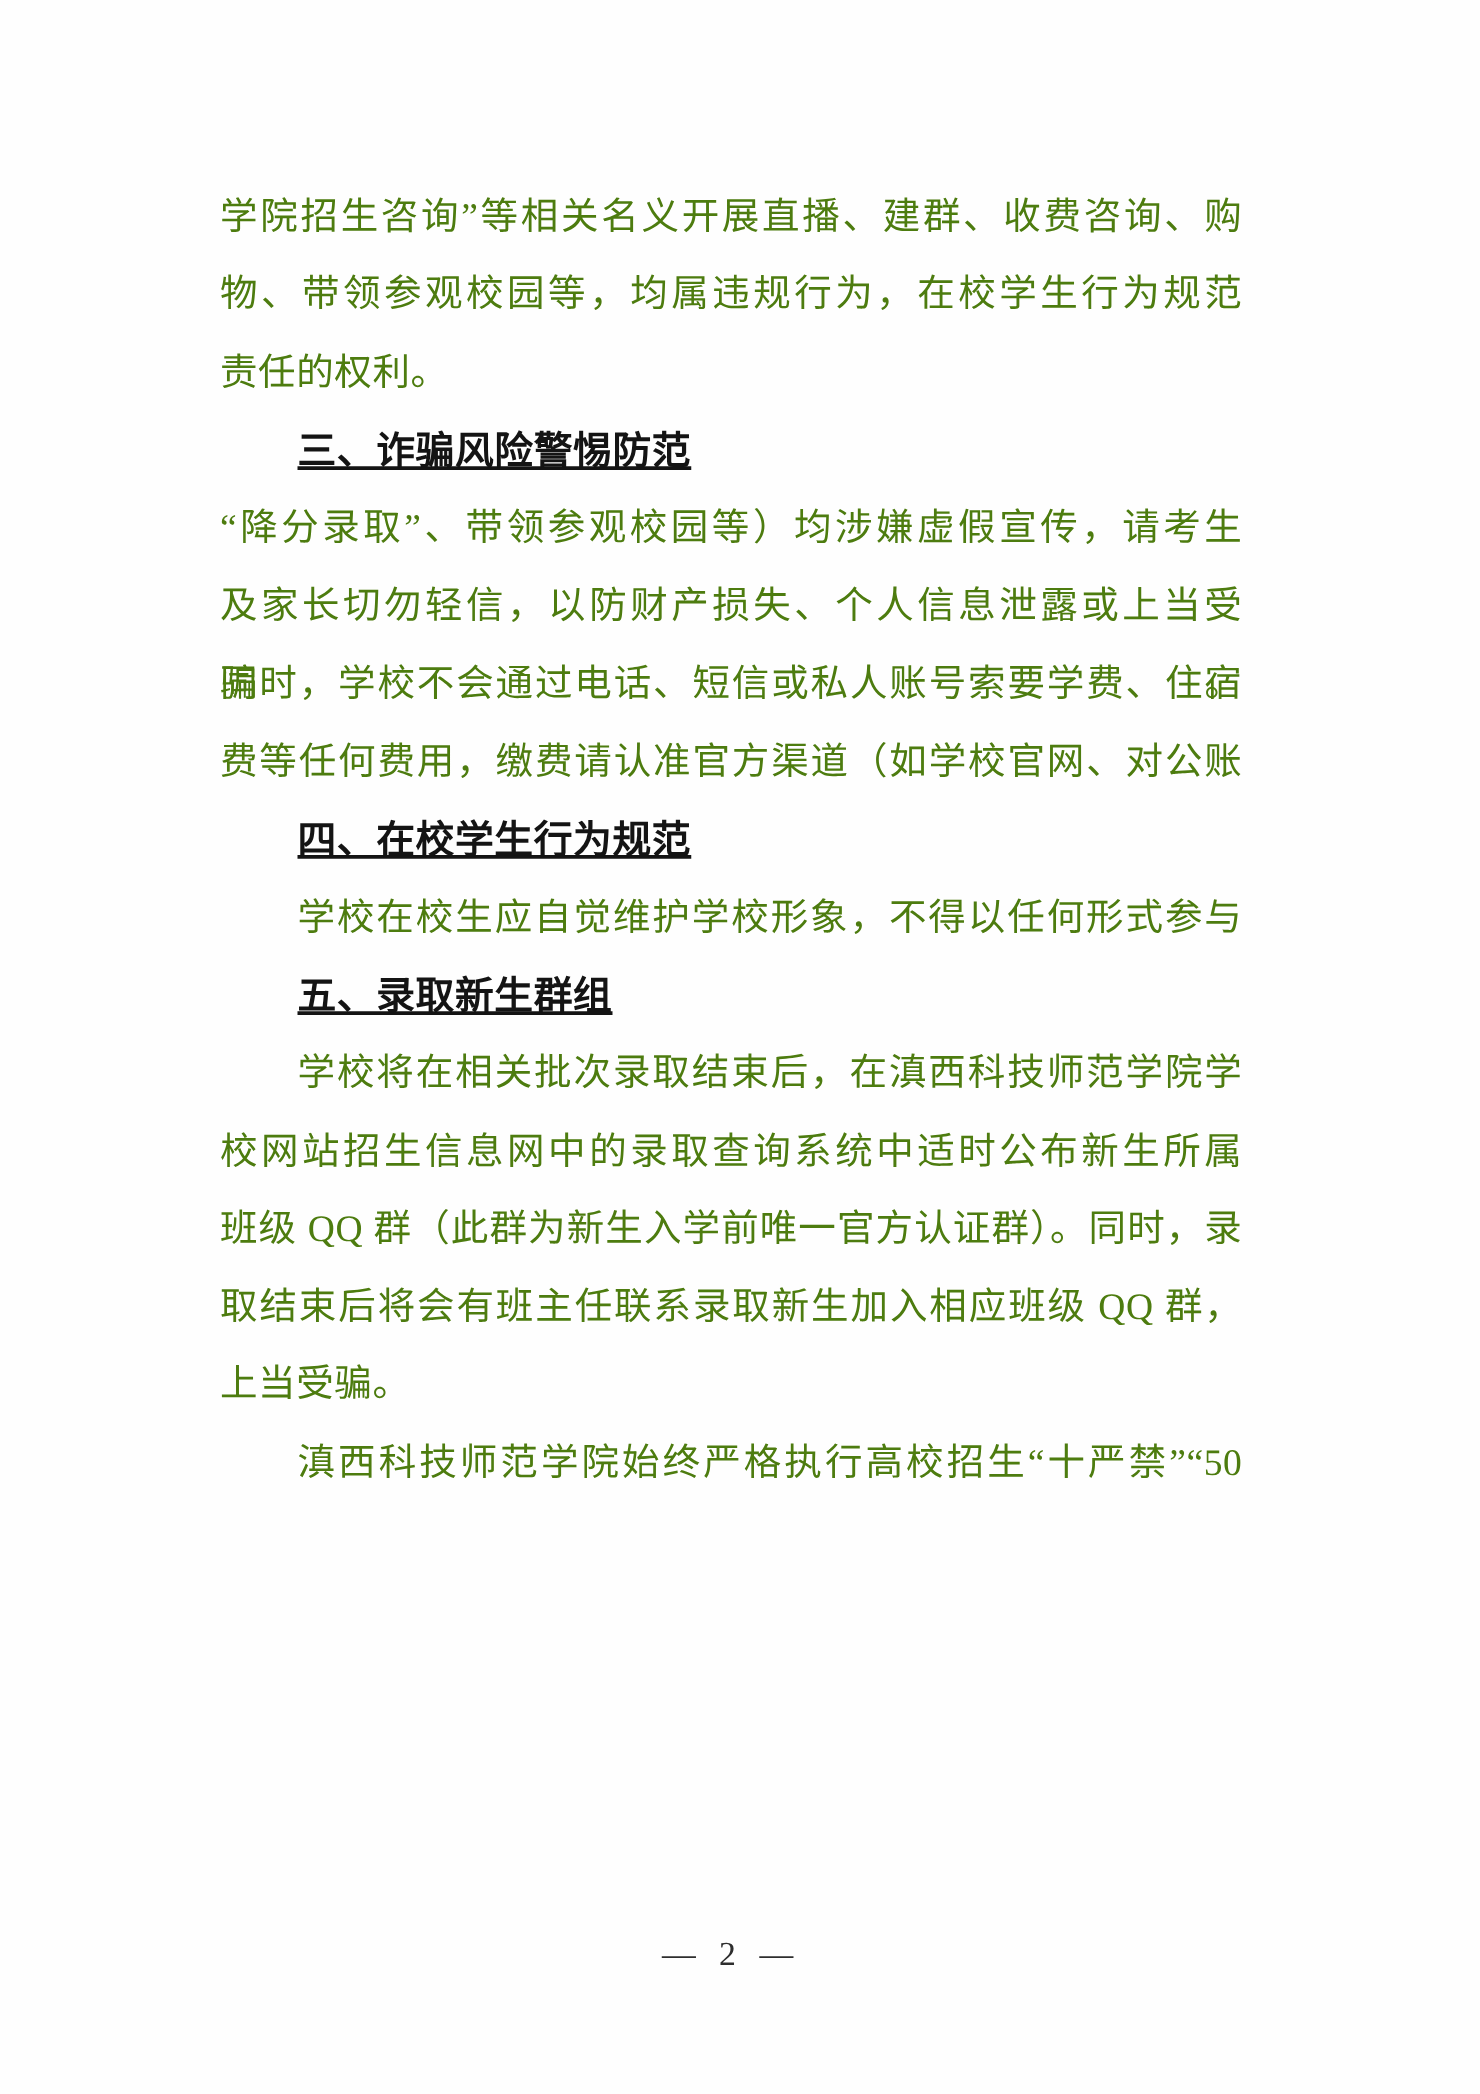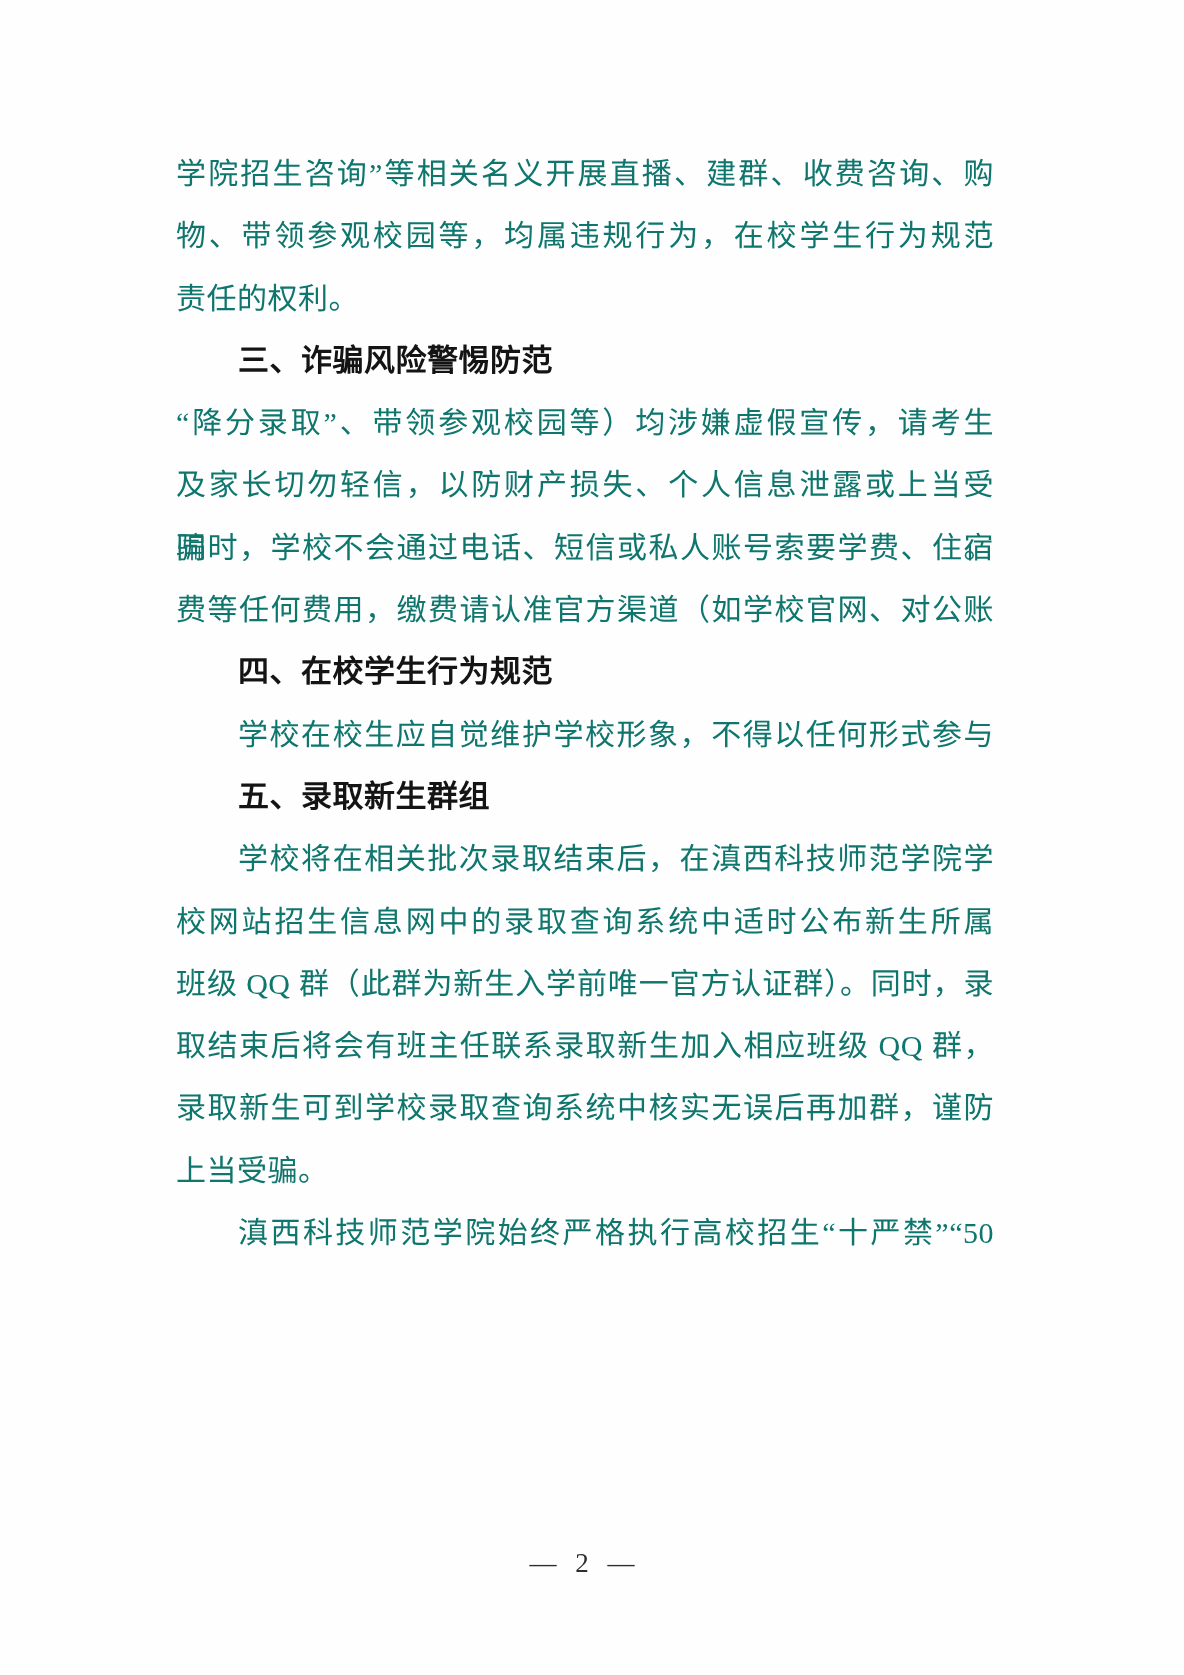--- a/index.html
+++ b/index.html
@@ -18,38 +18,39 @@
   .text-block {
     position: absolute;
     left: 176px;
     top: 143px;
     width: 818px;
   }
   .line {
     height: 62.3px;
     line-height: 62.3px;
     font-size: 30px;
-    color: #0f766e;
+    color: #4d7c0f;
     text-align: justify;
     letter-spacing: 0.5px;
   }
   .line.fill {
     text-align-last: justify;
   }
   .line.indent {
     text-indent: 62px;
   }
   .line.heading {
     font-family: "Liberation Sans", sans-serif;
     font-weight: 700;
     font-size: 31px;
     color: #141414;
     text-indent: 62px;
     text-align: left;
     text-align-last: auto;
+    text-decoration: underline;
   }
   .page-footer {
     position: absolute;
     left: 176px;
     top: 1548px;
     width: 818px;
     text-align: center;
   }
   .page-footer .page-number {
     font-size: 27px;
@@ -70,20 +71,19 @@
       <div class="line fill">及家长切勿轻信，以防财产损失、个人信息泄露或上当受骗。</div>
       <div class="line fill">同时，学校不会通过电话、短信或私人账号索要学费、住宿</div>
       <div class="line fill">费等任何费用，缴费请认准官方渠道（如学校官网、对公账</div>
       <div class="line heading">四、在校学生行为规范</div>
       <div class="line fill indent">学校在校生应自觉维护学校形象，不得以任何形式参与</div>
       <div class="line heading">五、录取新生群组</div>
       <div class="line fill indent">学校将在相关批次录取结束后，在滇西科技师范学院学</div>
       <div class="line fill">校网站招生信息网中的录取查询系统中适时公布新生所属</div>
       <div class="line fill">班级 QQ 群（此群为新生入学前唯一官方认证群）。同时，录</div>
       <div class="line fill">取结束后将会有班主任联系录取新生加入相应班级 QQ 群，</div>
-      <div class="line fill">录取新生可到学校录取查询系统中核实无误后再加群，谨防</div>
       <div class="line">上当受骗。</div>
       <div class="line fill indent">滇西科技师范学院始终严格执行高校招生“十严禁”“50</div>
     </main>
   <footer class="page-footer">
     <span class="page-number">— 2 —</span>
   </footer>
 </div>
 
 </body></html>

